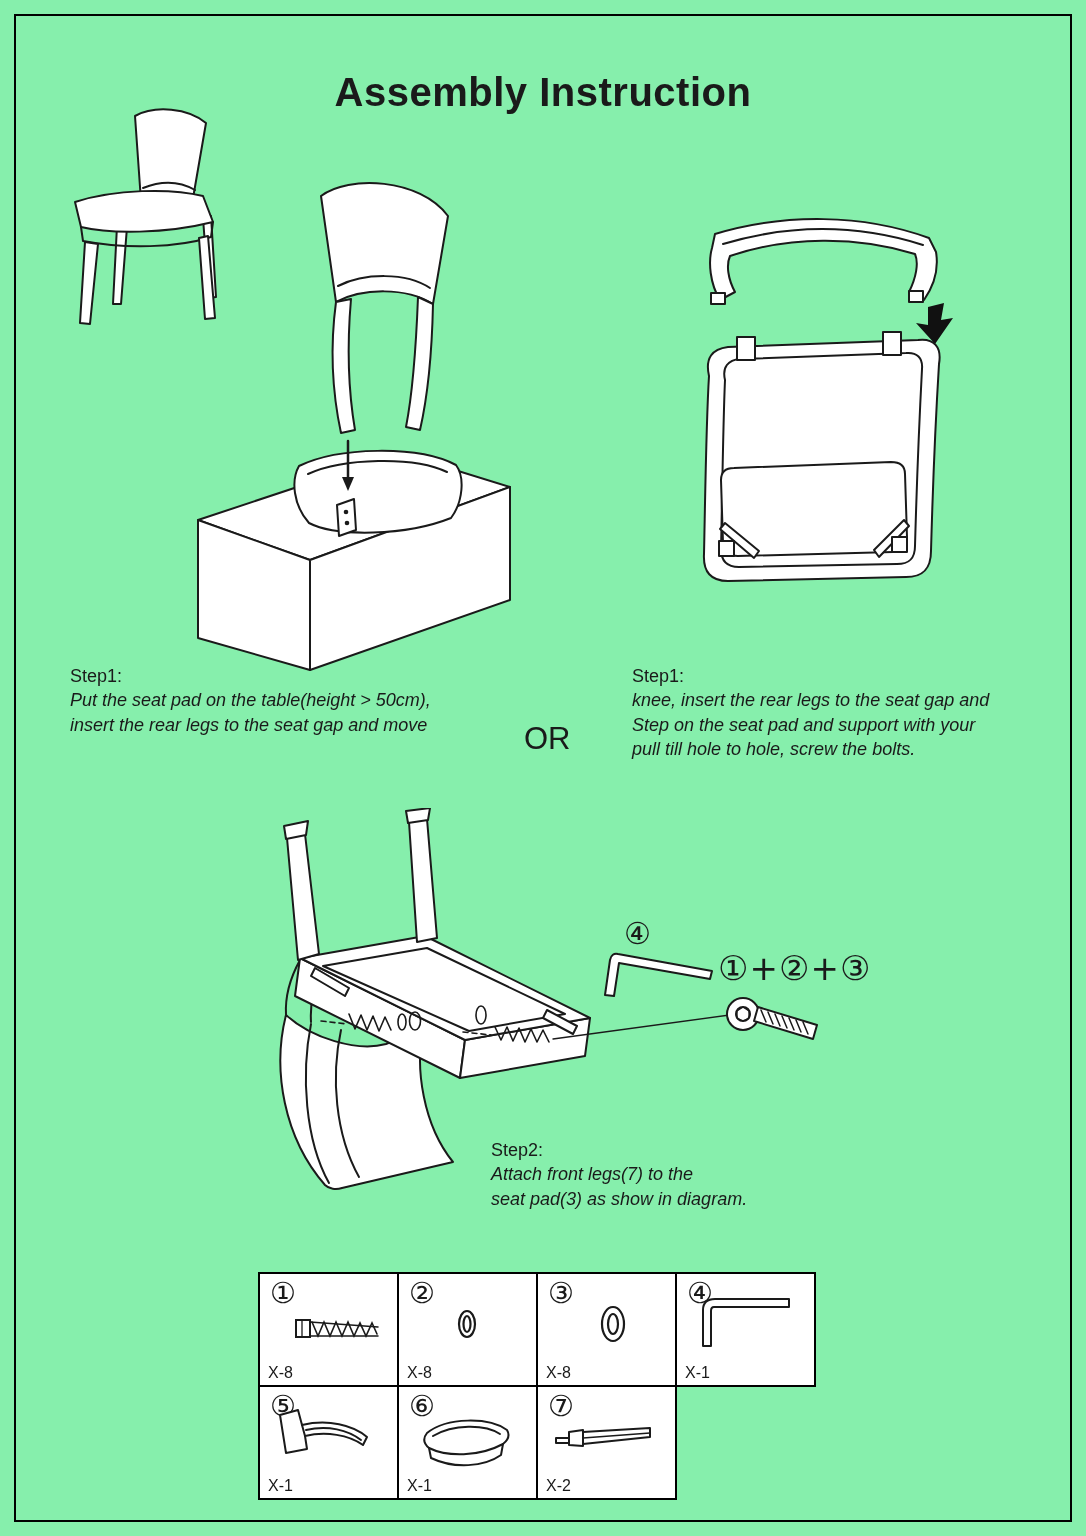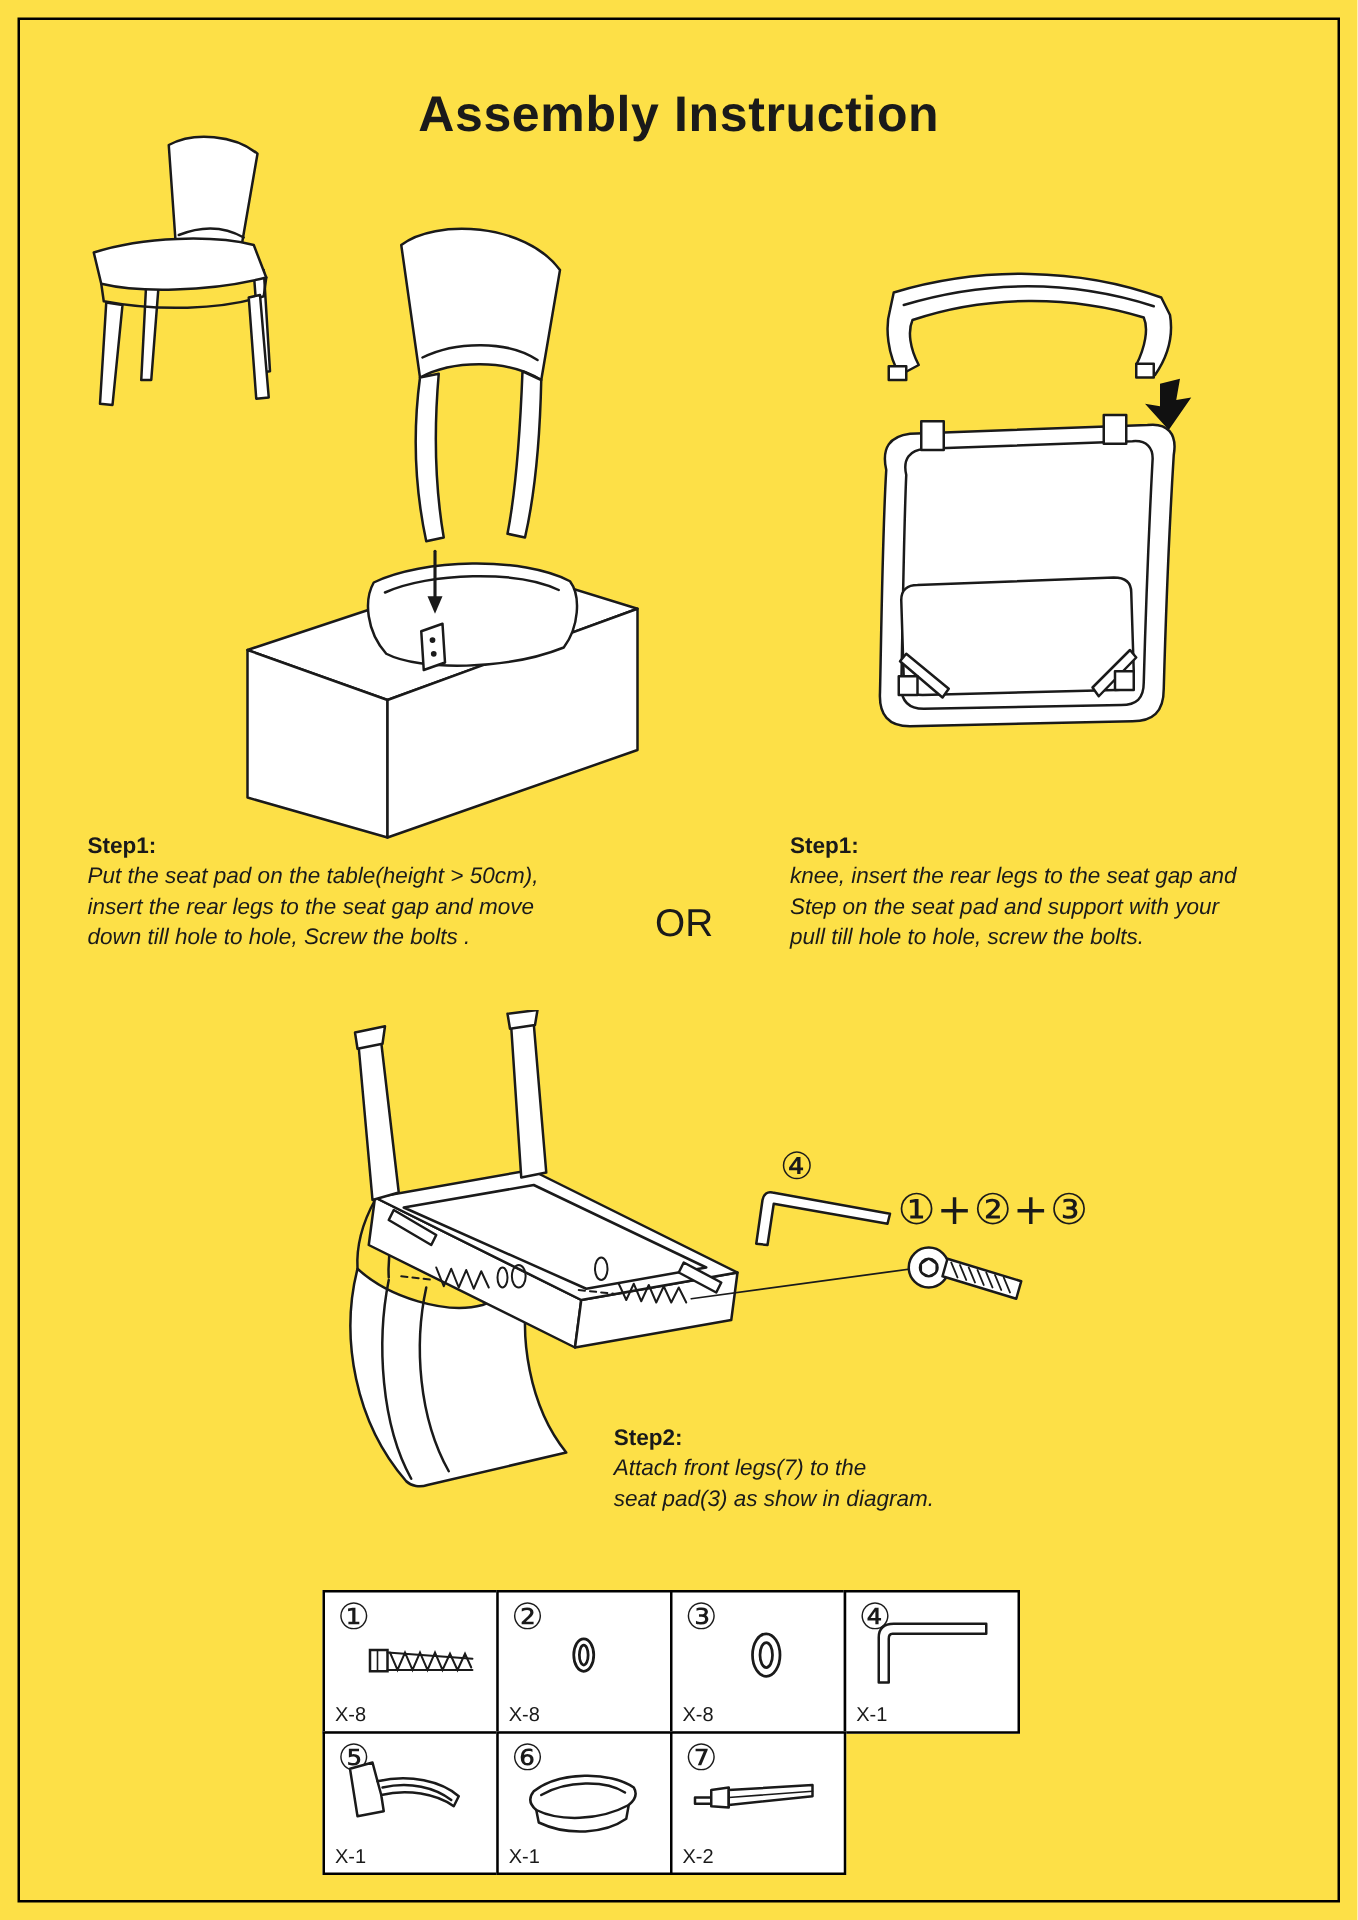--- a/index.html
+++ b/index.html
@@ -1,28 +1,28 @@
 <!DOCTYPE html>
 <html><head>
 <meta charset="utf-8">
 <style>
   * { margin:0; padding:0; box-sizing:border-box; }
   html,body { background:#fff; }
   .page {
-    position:relative; width:1086px; height:1536px; background:#fde047;
+    position:relative; width:1086px; height:1536px; background:#86efac;
     font-family:"Liberation Sans", sans-serif; color:#1a1a1a; overflow:hidden;
   }
   .frame { position:absolute; left:14px; top:14px; right:14px; bottom:14px; border:2px solid #000; }
   .title {
     position:absolute; top:70px; left:0; width:100%; text-align:center;
     font-size:40px; font-weight:bold; letter-spacing:0.5px;
   }
   .d { position:absolute; }
   .step { position:absolute; font-size:18px; line-height:1.36; }
-  .step-h { font-weight:bold; }
+  .step-h { font-weight:normal; }
   .step-line { white-space:nowrap;font-style:italic; }
   .or { position:absolute; left:524px; top:692px; font-size:31px;margin-top:29px; }
   .callout { position:absolute; font-family:"DejaVu Sans", sans-serif; }
   .c4 { left:624px; top:916px; font-size:30px; }
   .c123 { left:718px; top:948px; font-size:34px; letter-spacing:1px; }
   .ptable { position:absolute; left:258px; top:1272px; }
   .prow { display:flex; }
   .prow + .prow { margin-top:-2px; }
   .pcell { width:141px; height:115px; border:2px solid #000; position:relative; background:#fff; }
   .pcell + .pcell { margin-left:-2px; }
@@ -101,21 +101,20 @@
           <rect fill="#fff" x="207" y="327" width="15" height="15"></rect>
         </g>
       </g>
     </g>
   </svg>
 
   <div class="step" style="left:70px;top:664px;">
     <div class="step-h">Step1:</div>
     <div class="step-line">Put the seat pad on the table(height &gt; 50cm),</div>
     <div class="step-line">insert the rear legs to the seat gap and move</div>
-    <div class="step-line">down till hole to hole, Screw the bolts .</div>
   </div>
 
   <div class="or">OR</div>
 
   <div class="step" style="left:632px;top:664px;">
     <div class="step-h">Step1:</div>
     <div class="step-line">knee, insert the rear legs to the seat gap and</div>
     <div class="step-line">Step on the seat pad and support with your</div>
     <div class="step-line">pull till hole to hole, screw the bolts.</div>
   </div>

